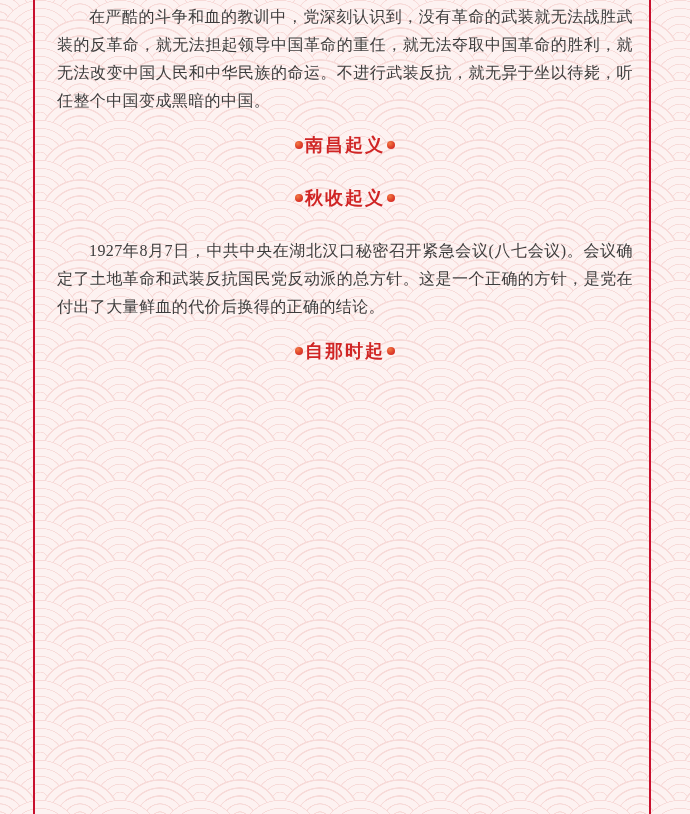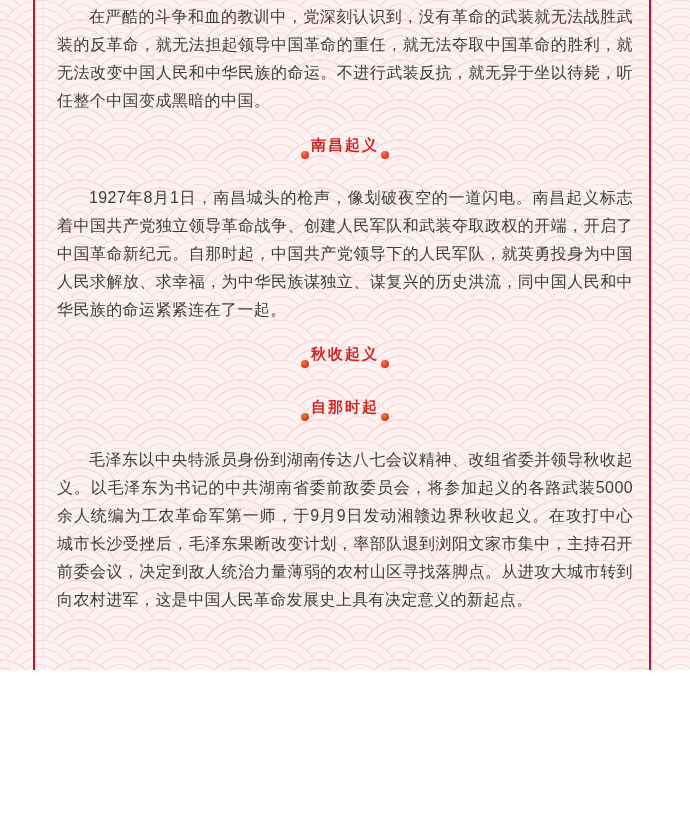--- a/index.html
+++ b/index.html
@@ -1,22 +1,22 @@
 <!DOCTYPE html>
 <html><head>
 <meta charset="utf-8">
 <style>
   html, body { margin: 0; padding: 0; }
 
   .page {
     position: relative;
     width: 690px;
-    height: 670px;
+    height: 814px;
     overflow: hidden;
-    font-family: Liberation Sans, sans-serif;
+    font-family: Liberation Serif, serif;
     background-color: #fdf2f1;
     
     background-image:
       radial-gradient(circle at 100% 150%,
         #fdf2f1 7%, #f7dad8 7.5% 8.5%, #fdf2f1 9% 15%, #f7dad8 15.5% 16.5%,
         #fdf2f1 17% 23%, #f7dad8 23.5% 24.5%, #fdf2f1 25% 31%, #f7dad8 31.5% 32.5%,
         #fdf2f1 33% 39%, #f7dad8 39.5% 40.5%, transparent 41%),
       radial-gradient(circle at 0% 150%,
         #fdf2f1 7%, #f7dad8 7.5% 8.5%, #fdf2f1 9% 15%, #f7dad8 15.5% 16.5%,
         #fdf2f1 17% 23%, #f7dad8 23.5% 24.5%, #fdf2f1 25% 31%, #f7dad8 31.5% 32.5%,
@@ -59,24 +59,24 @@
     line-height: 28px;
     letter-spacing: 0.4px;
     color: #3d3d3d;
     text-align: justify;
     text-indent: 2em;
   }
 
   .heading {
     margin: 16px 0 25px;
     display: flex;
-    align-items: flex-end;
+    align-items: center;
     justify-content: center;
     gap: 2px;
-    font-size: 15px;
+    font-size: 18px;
     line-height: 28px;
     font-weight: bold;
     letter-spacing: 2px;
     color: #d02525;
   }
 
   .dot {
     flex: 0 0 auto;
     width: 8px;
     height: 8px;
@@ -90,26 +90,25 @@
 <div class="page">
   <div class="rule rule-left"></div>
   <div class="rule rule-right"></div>
   <div class="content" id="article-content">
       <p class="para">在严酷的斗争和血的教训中，党深刻认识到，没有革命的武装就无法战胜武装的反革命，就无法担起领导中国革命的重任，就无法夺取中国革命的胜利，就无法改变中国人民和中华民族的命运。不进行武装反抗，就无异于坐以待毙，听任整个中国变成黑暗的中国。</p>
       <h2 class="heading">
         <span class="dot"></span>
         <span>南昌起义</span>
         <span class="dot"></span>
       </h2>
-      <p class="para">1927年8月1日，南昌城头的枪声，像划破夜空的一道闪电。南昌起义标志着中国共产党独立领导革命战争、创建人民军队和武装夺取政权的开端，开启了中国革命新纪元。自那时起，中国共产党领导下的人民军队，就英勇投身为中国人民求解放、求幸福，为中华民族谋独立、谋复兴的历史洪流，同中国人民和中华民族的命运紧紧连在了一起。</p>
       <h2 class="heading">
         <span class="dot"></span>
         <span>秋收起义</span>
         <span class="dot"></span>
       </h2>
+      <p class="para">1927年8月7日，中共中央在湖北汉口秘密召开紧急会议(八七会议)。会议确定了土地革命和武装反抗国民党反动派的总方针。这是一个正确的方针，是党在付出了大量鲜血的代价后换得的正确的结论。</p>
       <h2 class="heading">
         <span class="dot"></span>
         <span>自那时起</span>
         <span class="dot"></span>
       </h2>
-      <p class="para">毛泽东以中央特派员身份到湖南传达八七会议精神、改组省委并领导秋收起义。以毛泽东为书记的中共湖南省委前敌委员会，将参加起义的各路武装5000余人统编为工农革命军第一师，于9月9日发动湘赣边界秋收起义。在攻打中心城市长沙受挫后，毛泽东果断改变计划，率部队退到浏阳文家市集中，主持召开前委会议，决定到敌人统治力量薄弱的农村山区寻找落脚点。从进攻大城市转到向农村进军，这是中国人民革命发展史上具有决定意义的新起点。</p>
     </div>
 </div>
 
 </body></html>

